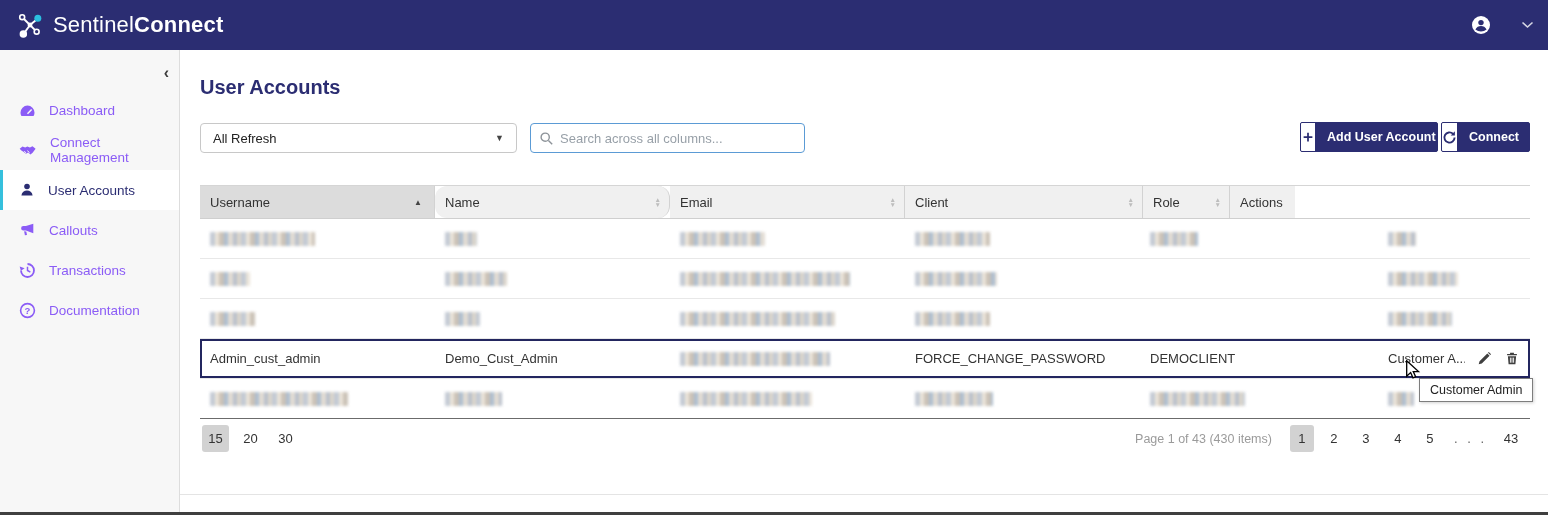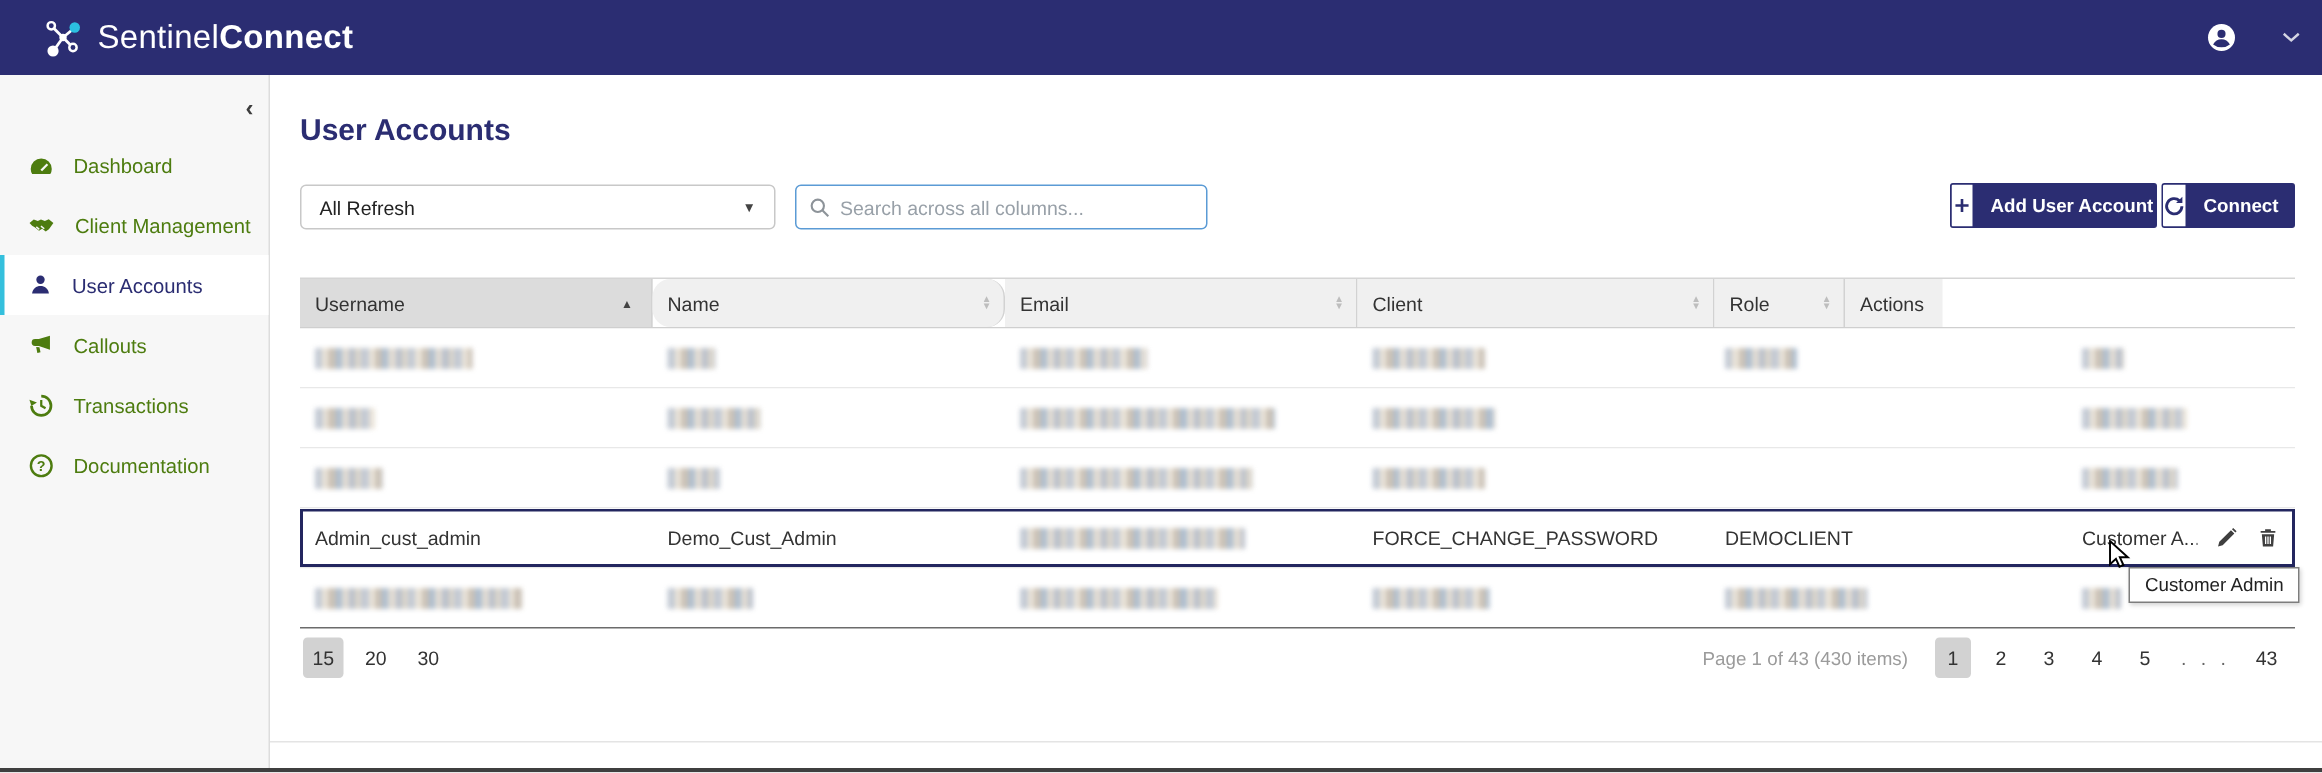--- a/index.html
+++ b/index.html
@@ -2,31 +2,31 @@
 <html><head>
 <meta charset="utf-8">
 <style>
   * { margin:0; padding:0; box-sizing:border-box; }
   html,body { width:1548px; height:515px; }
   body { font-family:"Liberation Sans", sans-serif; background:#fff; overflow:hidden; }
   .page { position:relative; width:1548px; height:515px; background:#fff; overflow:hidden; }
 
   
   .topbar { position:absolute; left:0; top:0; width:1548px; height:50px; background:#2b2d72; display:flex; align-items:center; }
-  .brand { display:flex; align-items:center; gap:9px; padding-left:16px;margin-left:12px; }
+  .brand { display:flex; align-items:center; gap:9px; padding-left:16px; }
   .brand-text { color:#fff; font-size:22px; letter-spacing:.2px; }
   .brand-text .light { font-weight:300; }
   .brand-text .bold { font-weight:700; }
   .topbar-right { position:absolute; right:14px; top:0; height:50px; display:flex; align-items:center; gap:30px; }
 
   
   .sidebar { position:absolute; left:0; top:50px; width:180px; height:462px; background:#f7f7f7; border-right:1px solid #ddd; }
   .collapse-btn { position:absolute; top:16px; right:10px; font-size:16px; font-weight:700; color:#3c3c3c; cursor:pointer; line-height:14px; }
   .side-nav { position:absolute; top:40px; left:0; width:100%; }
-  .side-item { height:40px; display:flex; align-items:center; gap:13px; padding-left:19px; font-size:13.5px; color:#4d7c0f; cursor:pointer; }
+  .side-item { height:40px; display:flex; align-items:center; gap:13px; padding-left:19px; font-size:13.5px; color:#8b5cf6; cursor:pointer; }
   .side-item svg { flex:0 0 auto; }
   .side-item.active { background:#fff; color:#2b2d72; font-weight:500; border-left:3px solid #35c0dd; padding-left:16px; }
 
   
   .page-title { position:absolute; left:200px; top:76px; font-size:20px; font-weight:600; color:#2b2d72; }
 
   .client-select { position:absolute; left:200px; top:123px; width:317px; height:30px; border:1px solid #c8c8c8; border-radius:4px; background:#fff; display:flex; align-items:center; padding:0 12px; font-size:13px; color:#222; cursor:pointer; }
   .client-select .sel-arrow { margin-left:auto; font-size:9px; color:#444; }
 
   .search-box { position:absolute; left:530px; top:123px; width:275px; height:30px; border:1px solid #5b9bd5; border-radius:4px; background:#fff; display:flex; align-items:center; padding:0 8px; }
@@ -127,21 +127,21 @@
           </span>
           <span>Dashboard</span>
         </div>
         <div class="side-item">
           <span style="display:flex;">
             <svg width="18" height="17" viewBox="0 0 18 16" fill="currentColor">
               <path d="M.7 6.2 3.5 3.9l2.7 1 2.1-1 2.6 1 2.6-1.2 3.1 2.5-3 4.1-2.1 1.6-2.4-1.9-2.1 1.3-2.6-2.1-2-1.2z"></path>
               <path d="M5.2 8.8l2 1.6M8.3 8.2l2.2 1.8" stroke="#f7f7f7" stroke-width="1"></path>
             </svg>
           </span>
-          <span>Client Management</span>
+          <span>Connect Management</span>
         </div>
         <div class="side-item active">
           <span style="display:flex;">
             <svg width="16" height="16" viewBox="0 0 16 16" fill="currentColor">
               <circle cx="8" cy="4.5" r="2.8"></circle>
               <path d="M2.4 13.6c.4-3.3 2.8-5 5.6-5s5.2 1.7 5.6 5z"></path>
             </svg>
           </span>
           <span>User Accounts</span>
         </div>

